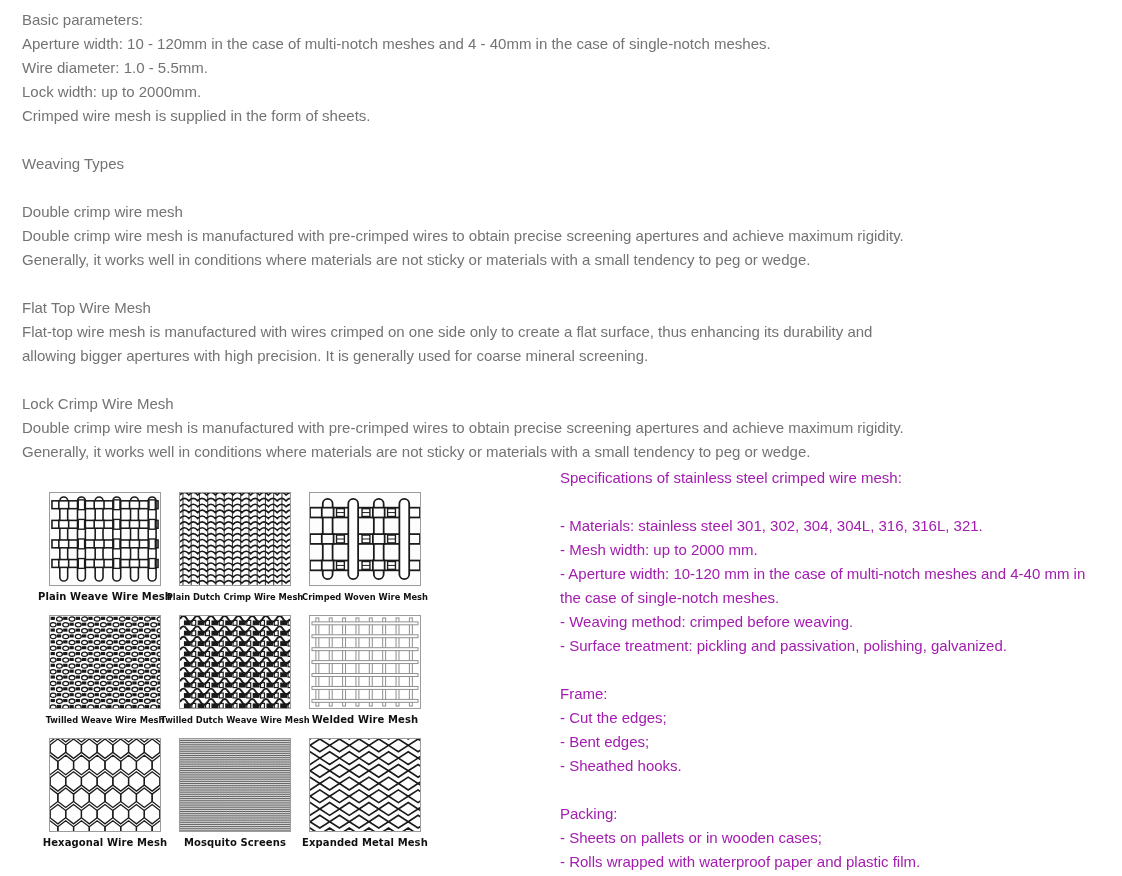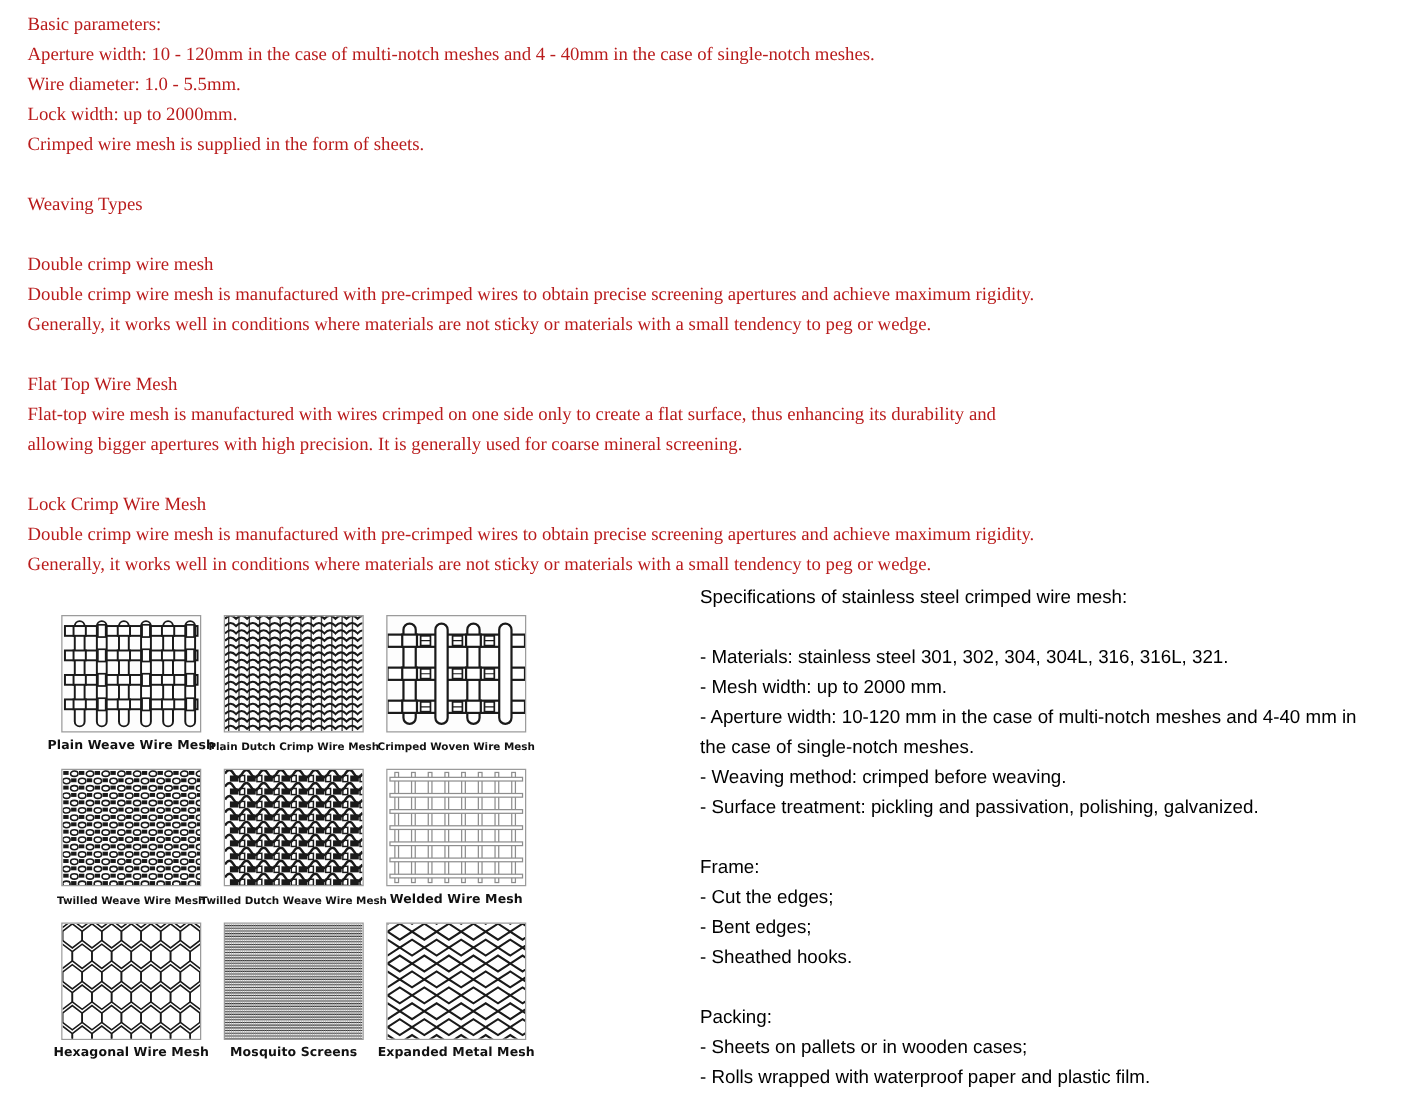--- a/index.html
+++ b/index.html
@@ -27,23 +27,22 @@
   
   #article {
     position: absolute;
     left: 22px;
     top: 8px;
     width: 1000px;
   }
   #article .line {
     font-size: 15px;
     line-height: 24px;
-    color: #b91c1c;
+    color: #737373;
     height: 24px;
-    font-family: Liberation Serif, serif;
   }
   #article .line.blank { height: 24px; }
   #article .grp { margin: 0; padding: 0; }
 
   
   #bottom {
     position: absolute;
     left: 0;
     top: 466px;
     width: 1122px;
@@ -94,21 +93,21 @@
   
   #specs {
     position: absolute;
     left: 560px;
     top: 0px;
     width: 545px;
   }
   #specs .line {
     font-size: 15px;
     line-height: 24px;
-    color: #000000;
+    color: #a21caf;
     min-height: 24px;
   }
   #specs .line.blank { height: 24px; }
   #specs .line.wrap { white-space: normal; }
 </style>
 </head>
 <body>
 
 <div class="page">
 

